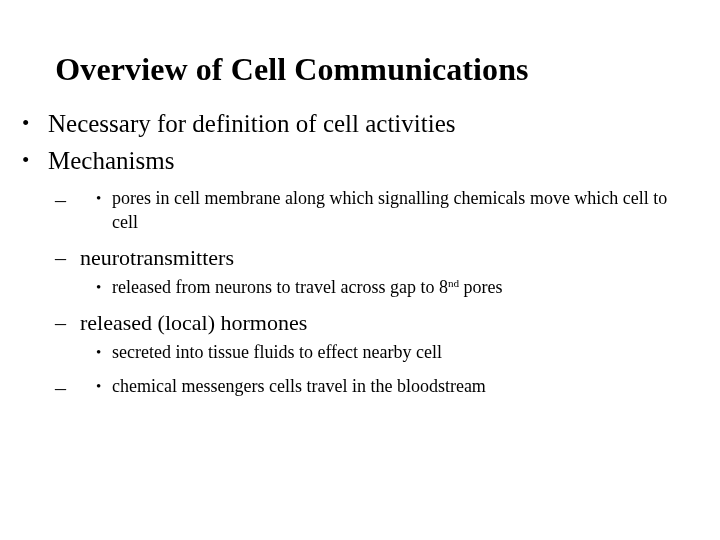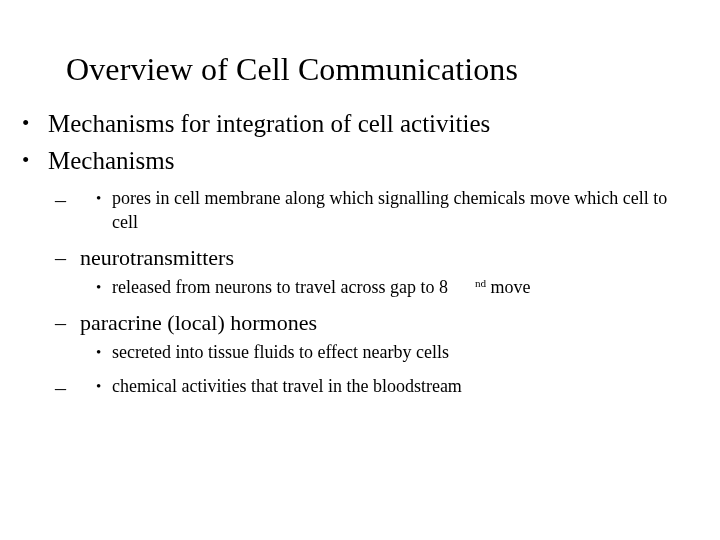--- a/index.html
+++ b/index.html
@@ -21,21 +21,21 @@
 
   
   .slide-title {
     position: absolute;
     left: 0;
     top: 28px;
     width: 584px;
     text-align: center;
     font-size: 32px;
     line-height: 40px;
-    font-weight: normal;
+    font-weight: bold;
     letter-spacing: 0.1px;
     white-space: nowrap;
   }
 
   
   .body-area {
     position: absolute;
     left: 0;
     top: 108px;
     width: 720px;
@@ -96,35 +96,34 @@
     left: 96px;
     top: 0;
     font-size: 15px;
     line-height: 24px;
   }
 
   sup.ord {
     font-size: 0.62em;
     vertical-align: 0.50em;
     line-height: 0;
-    padding-left: 27px;
   }
 </style>
 </head>
 <body>
 
 <div class="slide">
 
   <h1 class="slide-title">Overview of Cell Communications</h1>
 
   <div class="body-area">
 
     <div class="bullet-row lvl1">
       <span class="marker">•</span>
-      <span class="btext">Mechanisms for integration of cell activities</span>
+      <span class="btext">Necessary for definition of cell activities</span>
     </div>
 
     <div class="bullet-row lvl1">
       <span class="marker">•</span>
       <span class="btext">Mechanisms</span>
     </div>
 
     <div class="bullet-row lvl2">
       <span class="marker">–</span>
     </div>
@@ -134,36 +133,36 @@
       <span class="btext">pores in cell membrane along which signalling chemicals move which cell to cell</span>
     </div>
 
     <div class="bullet-row lvl2">
       <span class="marker">–</span>
       <span class="btext">neurotransmitters</span>
     </div>
 
     <div class="bullet-row lvl3">
       <span class="marker">•</span>
-      <span class="btext"><span>released from neurons to travel across gap to 8</span><sup class="ord">nd</sup><span> move</span></span>
+      <span class="btext"><span>released from neurons to travel across gap to 8</span><sup class="ord">nd</sup><span> pores</span></span>
     </div>
 
     <div class="bullet-row lvl2">
       <span class="marker">–</span>
-      <span class="btext">paracrine (local) hormones</span>
+      <span class="btext">released (local) hormones</span>
     </div>
 
     <div class="bullet-row lvl3">
       <span class="marker">•</span>
-      <span class="btext">secreted into tissue fluids to effect nearby cells</span>
+      <span class="btext">secreted into tissue fluids to effect nearby cell</span>
     </div>
 
     <div class="bullet-row lvl2">
       <span class="marker">–</span>
     </div>
 
     <div class="bullet-row lvl3">
       <span class="marker">•</span>
-      <span class="btext">chemical activities that travel in the bloodstream</span>
+      <span class="btext">chemical messengers cells travel in the bloodstream</span>
     </div>
 
   </div>
 </div>
 
 </body></html>

